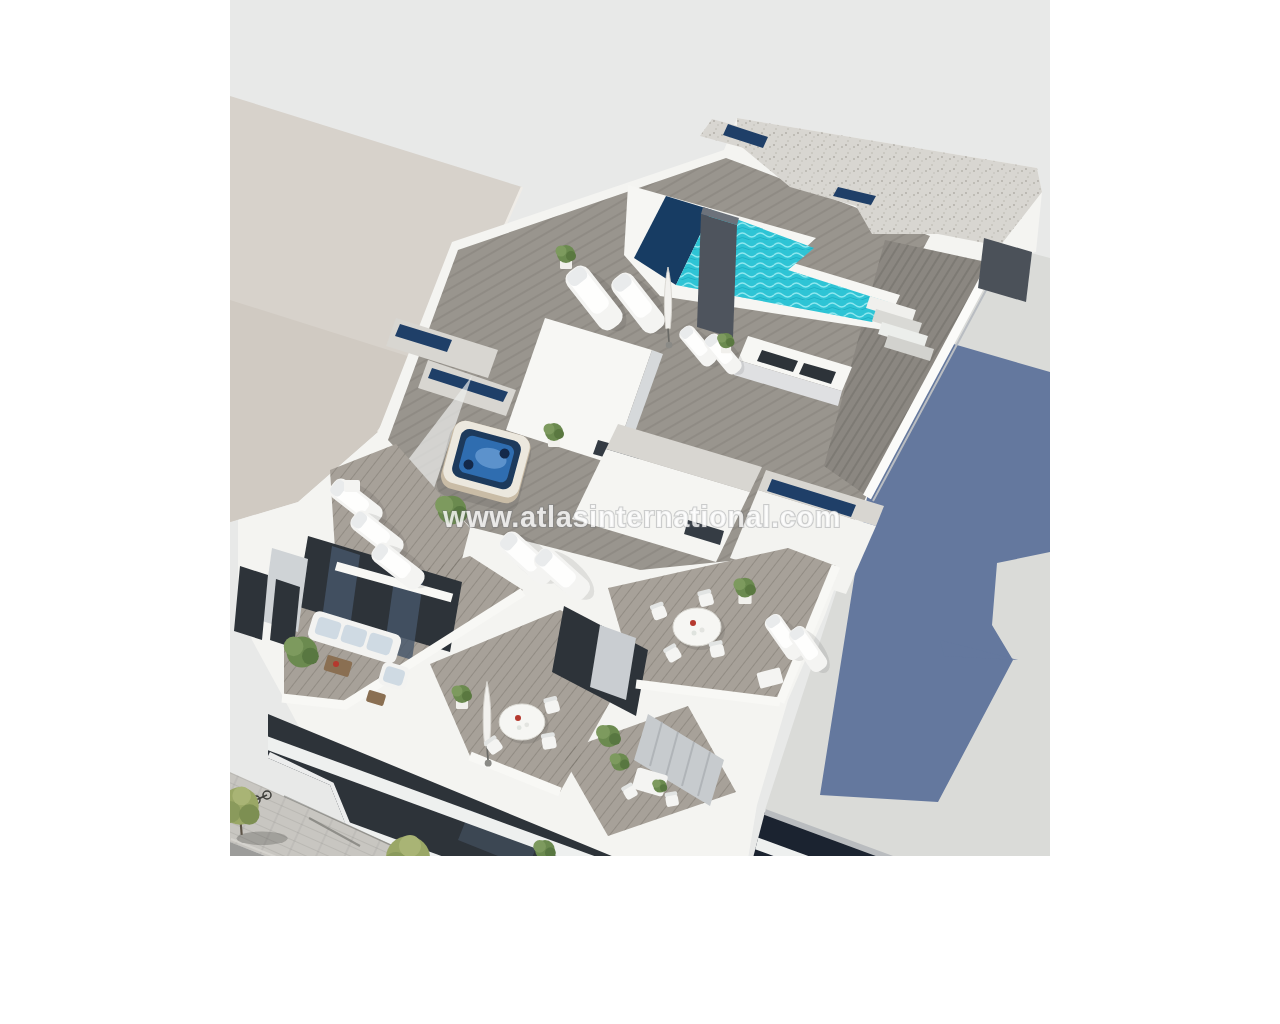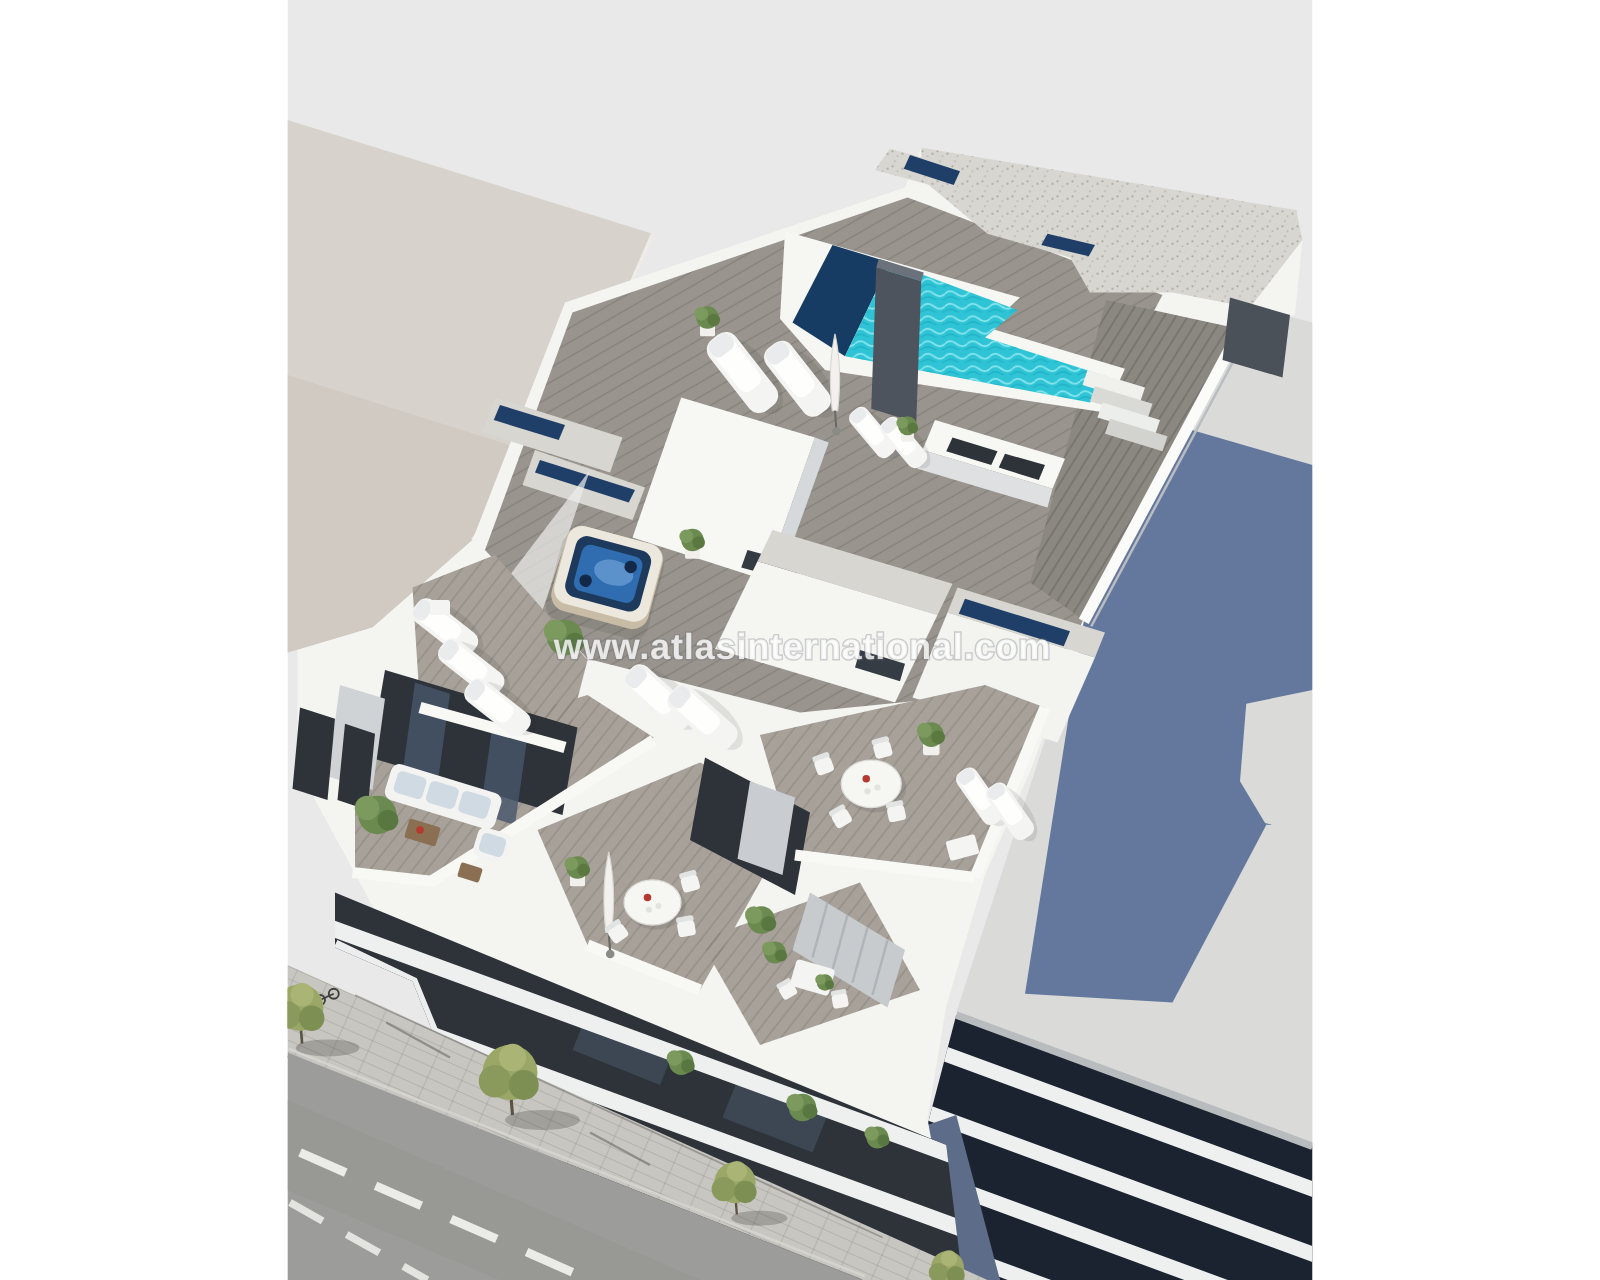--- a/index.html
+++ b/index.html
@@ -1,16 +1,16 @@
 <!DOCTYPE html>
 <html><head>
 <meta charset="utf-8">
 <style>
   html,body{margin:0;padding:0;background:#ffffff;}
-  .stage{position:relative;width:1280px;height:1024px;overflow:hidden;background:#ffffff;}
+  .stage{position:relative;width:1280px;height:856px;overflow:hidden;background:#ffffff;}
   svg{display:block;}
   svg text{font-family:"Liberation Sans","DejaVu Sans",sans-serif;font-weight:bold;}
 </style>
 </head>
 <body>
 
 <div class="stage">
 <svg width="1280" height="1024" viewBox="0 0 1280 1024">
   <defs>
     <clipPath id="photoClip">

